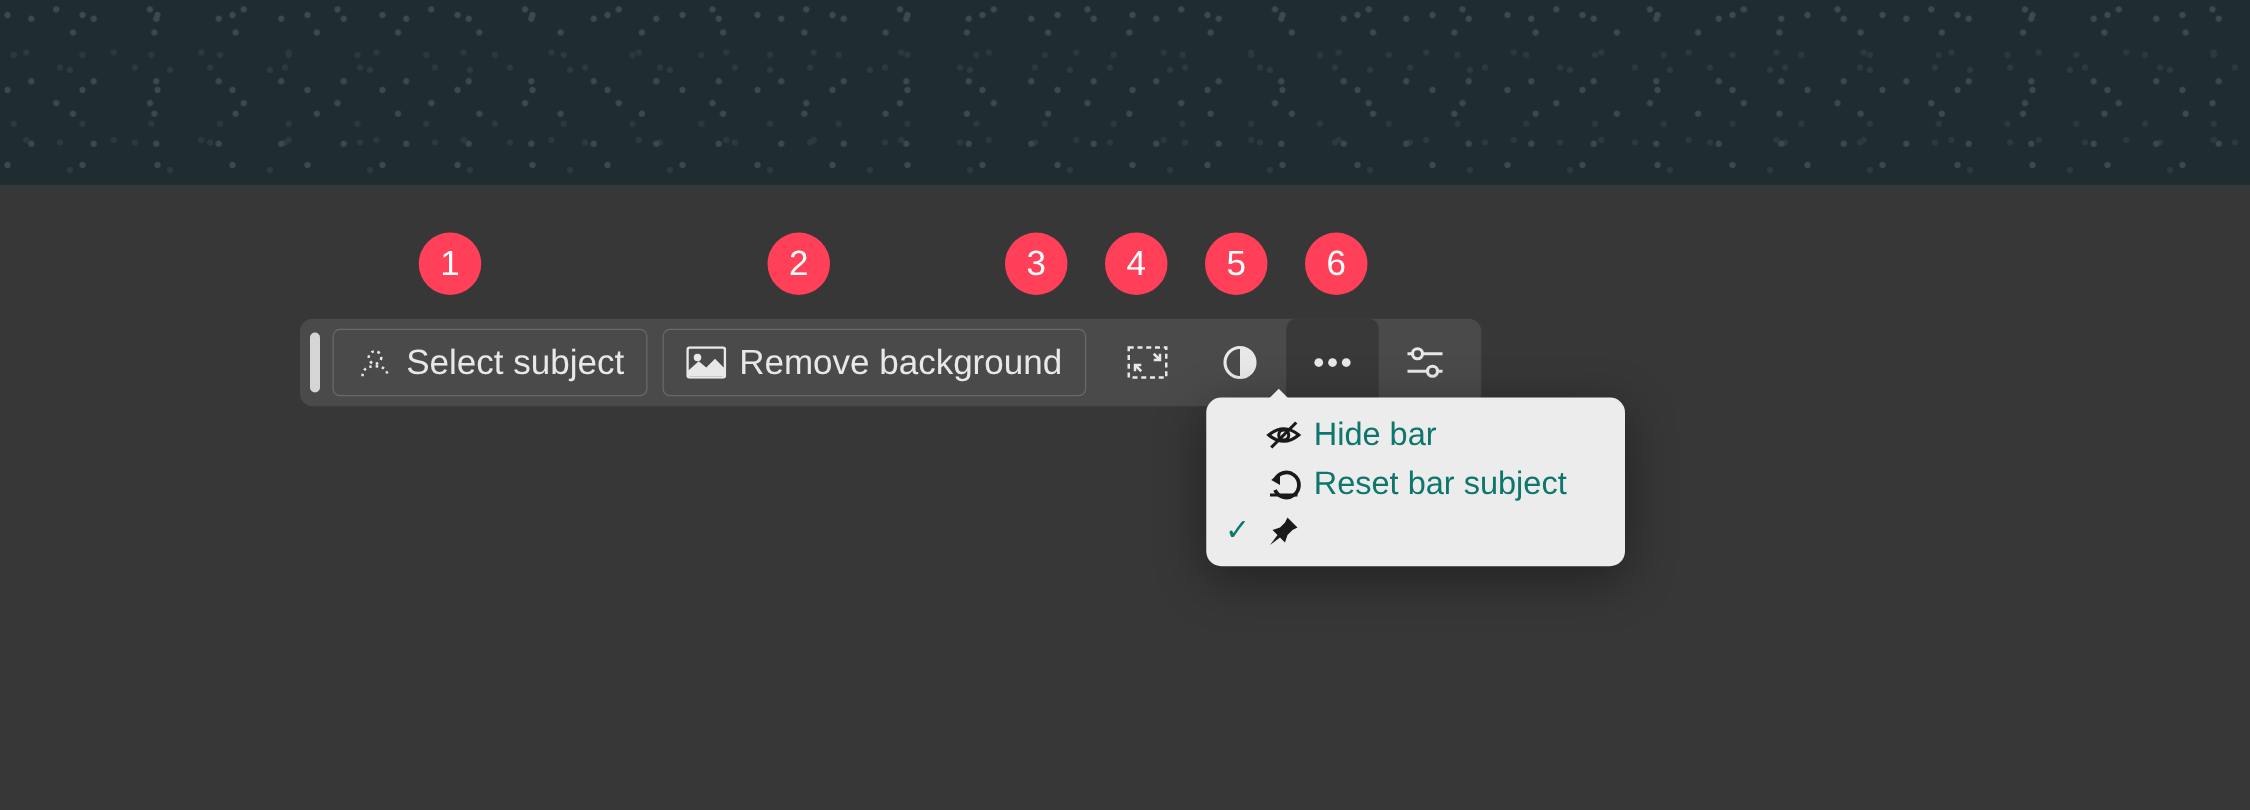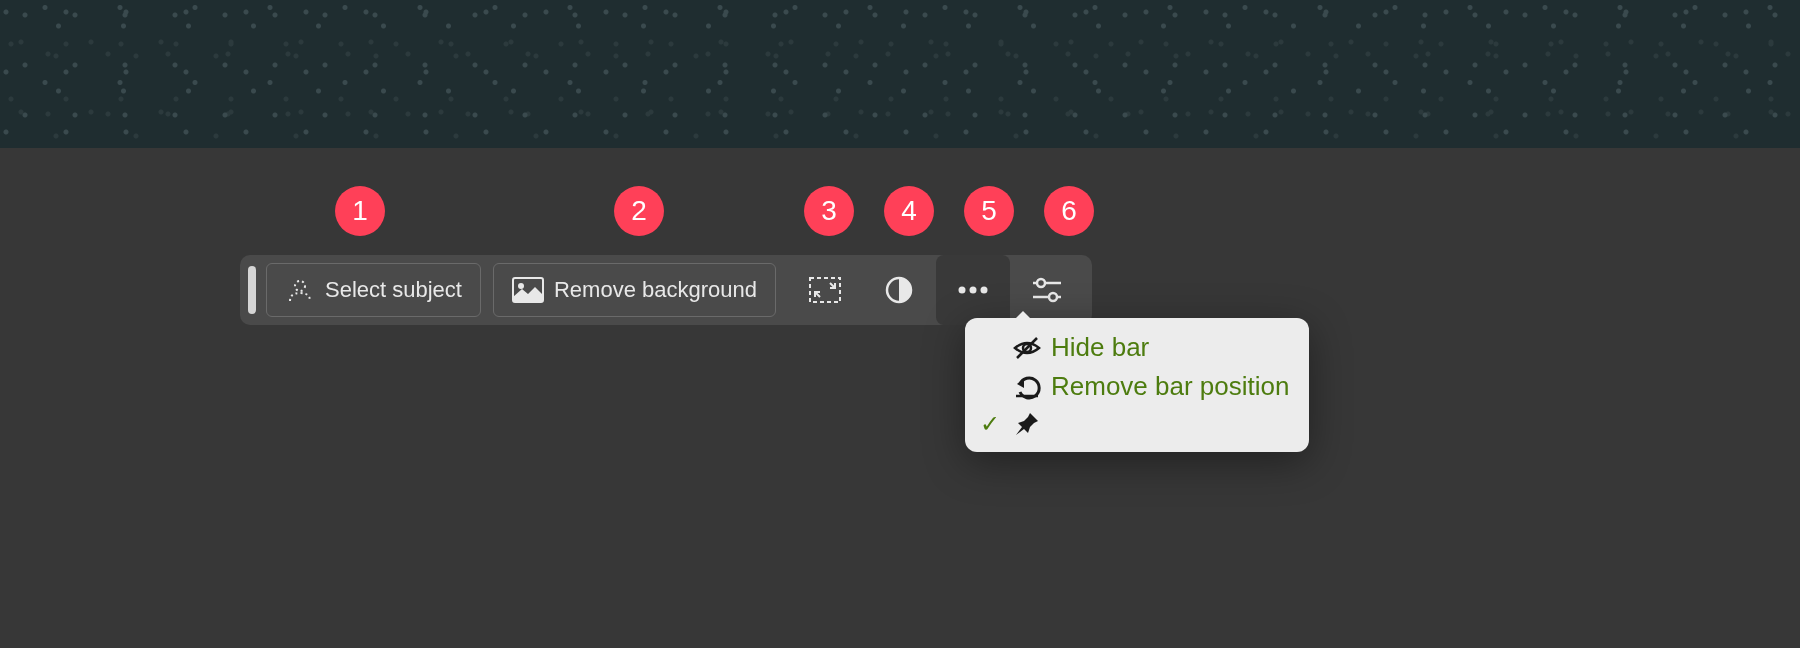--- a/index.html
+++ b/index.html
@@ -54,21 +54,21 @@
     .btn {
       display: flex;
       align-items: center;
       gap: 10px;
       height: 54px;
       padding: 0 18px;
       border: 1px solid #6a6a6a;
       border-radius: 6px;
       background: transparent;
       color: #e8e8e8;
-      font-size: 22px;
+      font-size: 28px;
       font-weight: 400;
       cursor: pointer;
       margin-right: 12px;
     }
     .icon-btn {
       display: flex;
       align-items: center;
       justify-content: center;
       width: 74px;
       height: 70px;
@@ -113,21 +113,21 @@
       height: 0;
       border-left: 8px solid transparent;
       border-right: 8px solid transparent;
       border-bottom: 8px solid #ececec;
     }
     .dropdown-item {
       display: flex;
       align-items: center;
       padding: 4px 20px 4px 12px;
       font-size: 26px;
-      color: #4d7c0f;
+      color: #0f766e;
       cursor: pointer;
       gap: 8px;
     }
     .check-slot {
       width: 26px;
       display: flex;
       justify-content: center;
       font-size: 24px;
     }
     .dropdown-icon {
@@ -229,21 +229,21 @@
 
   <div class="dropdown-item">
     <span class="check-slot"></span>
     <span class="dropdown-icon">
       <svg width="30" height="26" viewBox="0 0 30 26">
         <path d="M8 10 A10 10 0 1 1 8 18" fill="none" stroke="#1a1a1a" stroke-width="3"></path>
         <path d="M12 4 L5 10 L12 14" fill="#1a1a1a"></path>
         <line x1="4" y1="22" x2="26" y2="22" stroke="#1a1a1a" stroke-width="2.5"></line>
       </svg>
     </span>
-    <span>Remove bar position</span>
+    <span>Reset bar subject</span>
   </div>
 
   <div class="dropdown-item">
     <span class="check-slot">✓</span>
     <span class="dropdown-icon">
       <svg width="26" height="26" viewBox="0 0 26 26">
         <path d="M16 2 L24 10 L20 12 L16 16 L14 22 L10 18 L2 24 L8 16 L4 12 L10 10 L14 6 Z" fill="#1a1a1a"></path>
       </svg>
     </span>
   </div>

